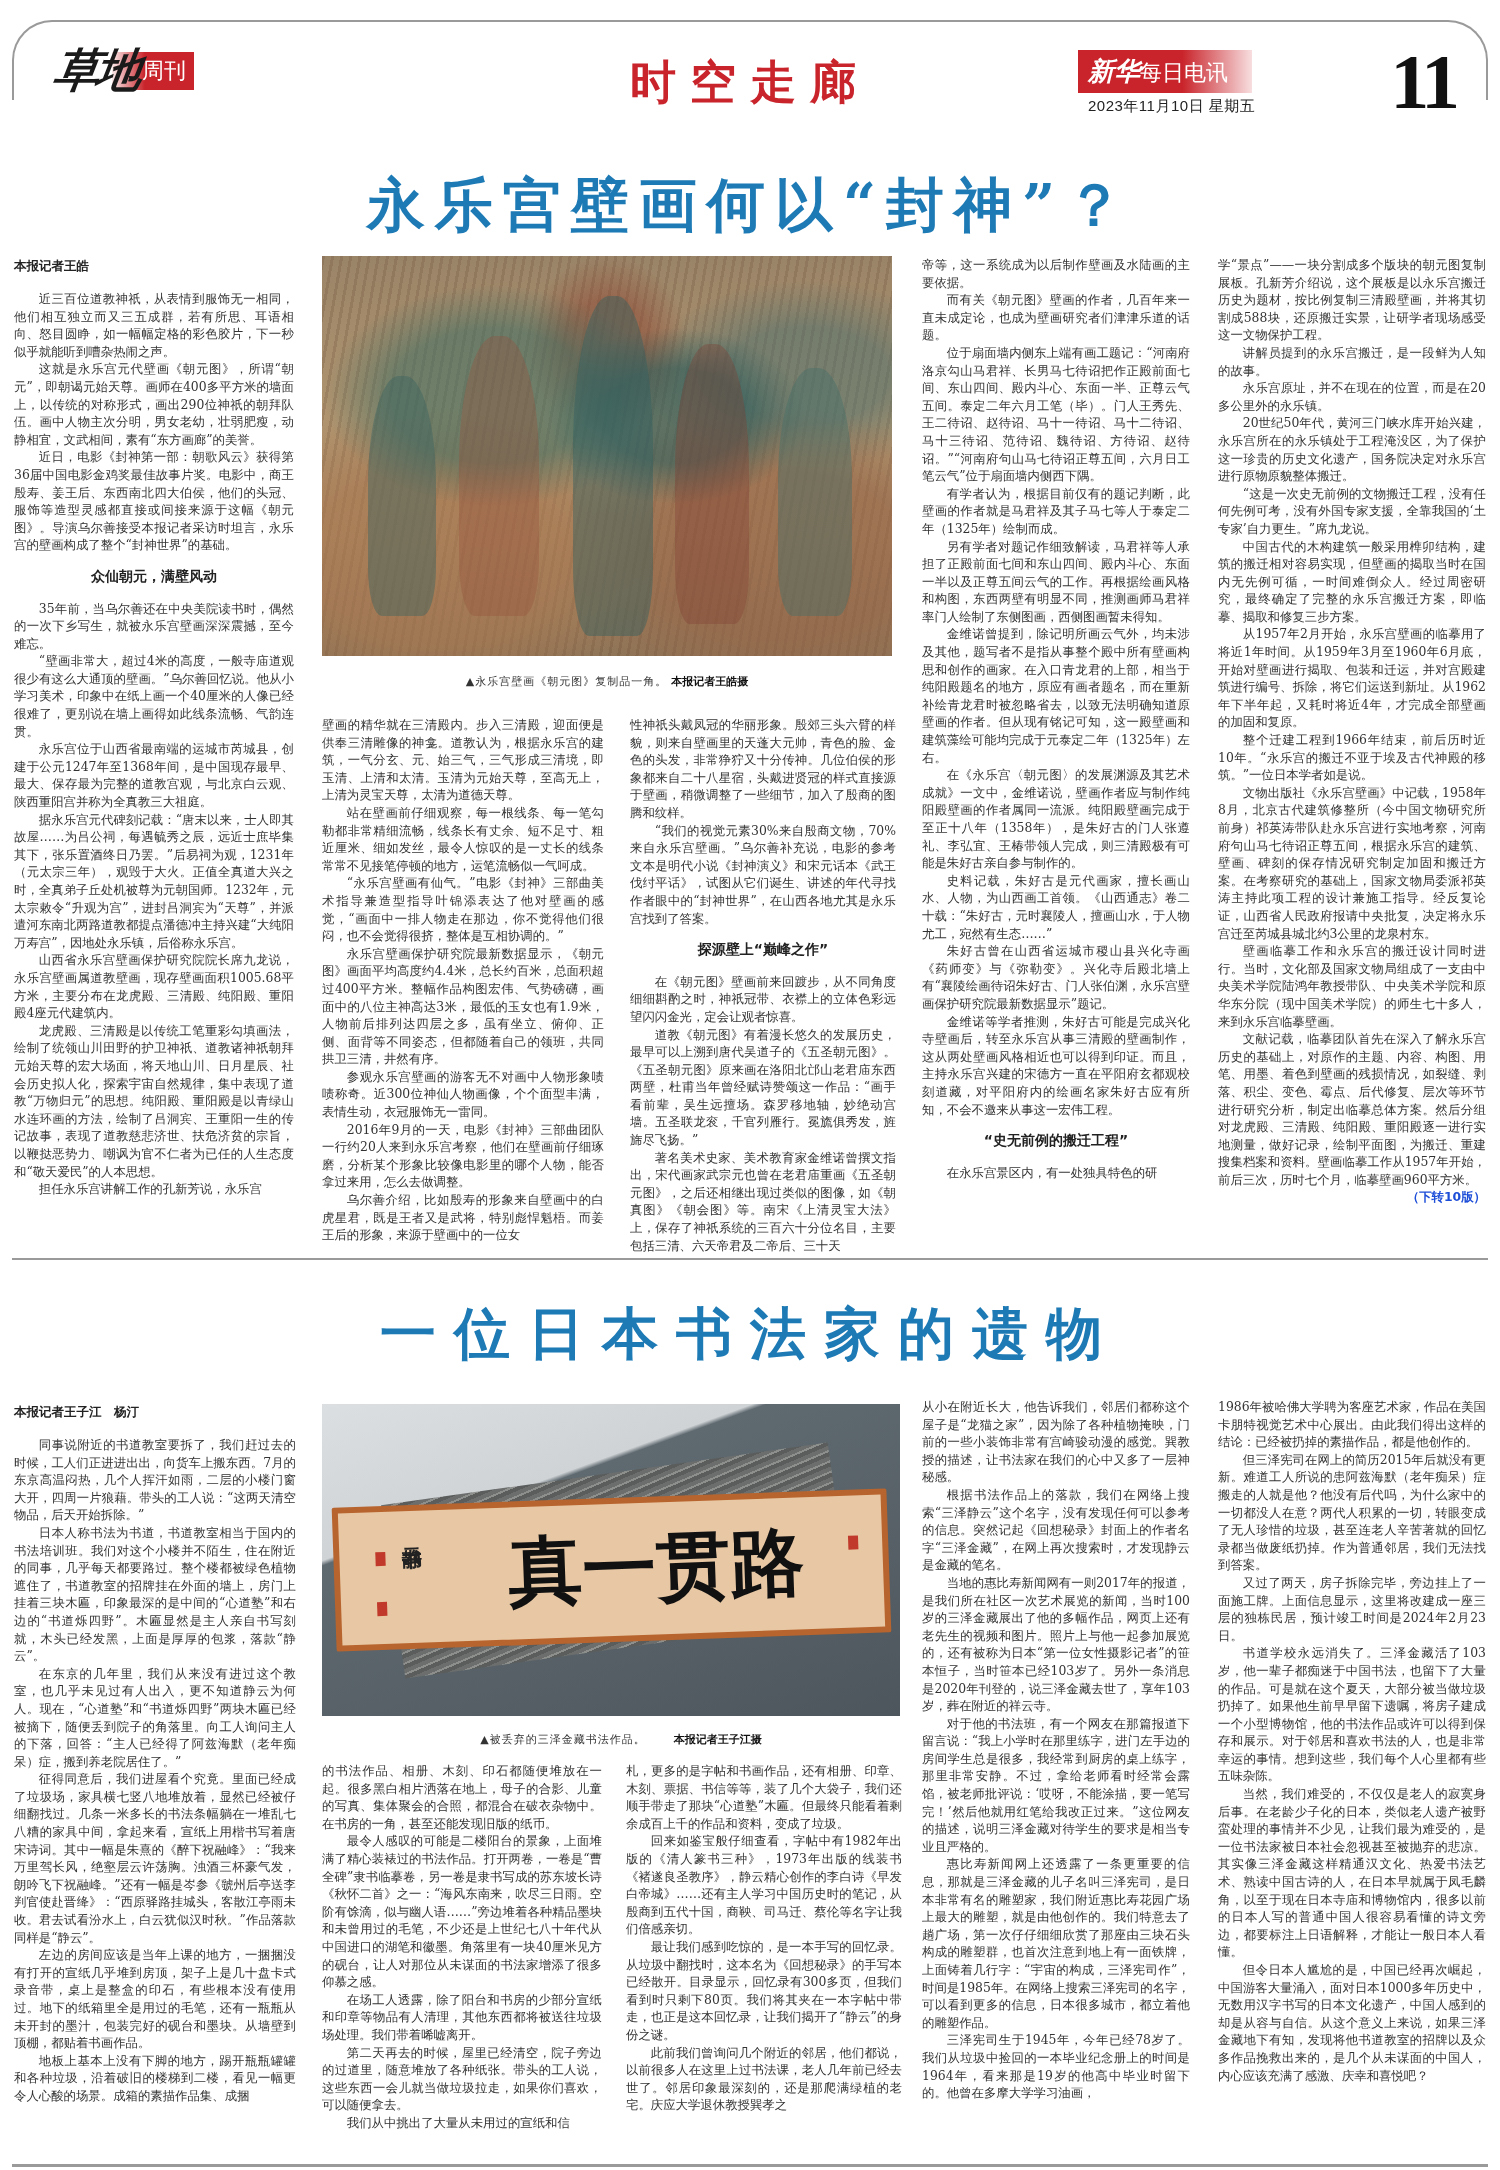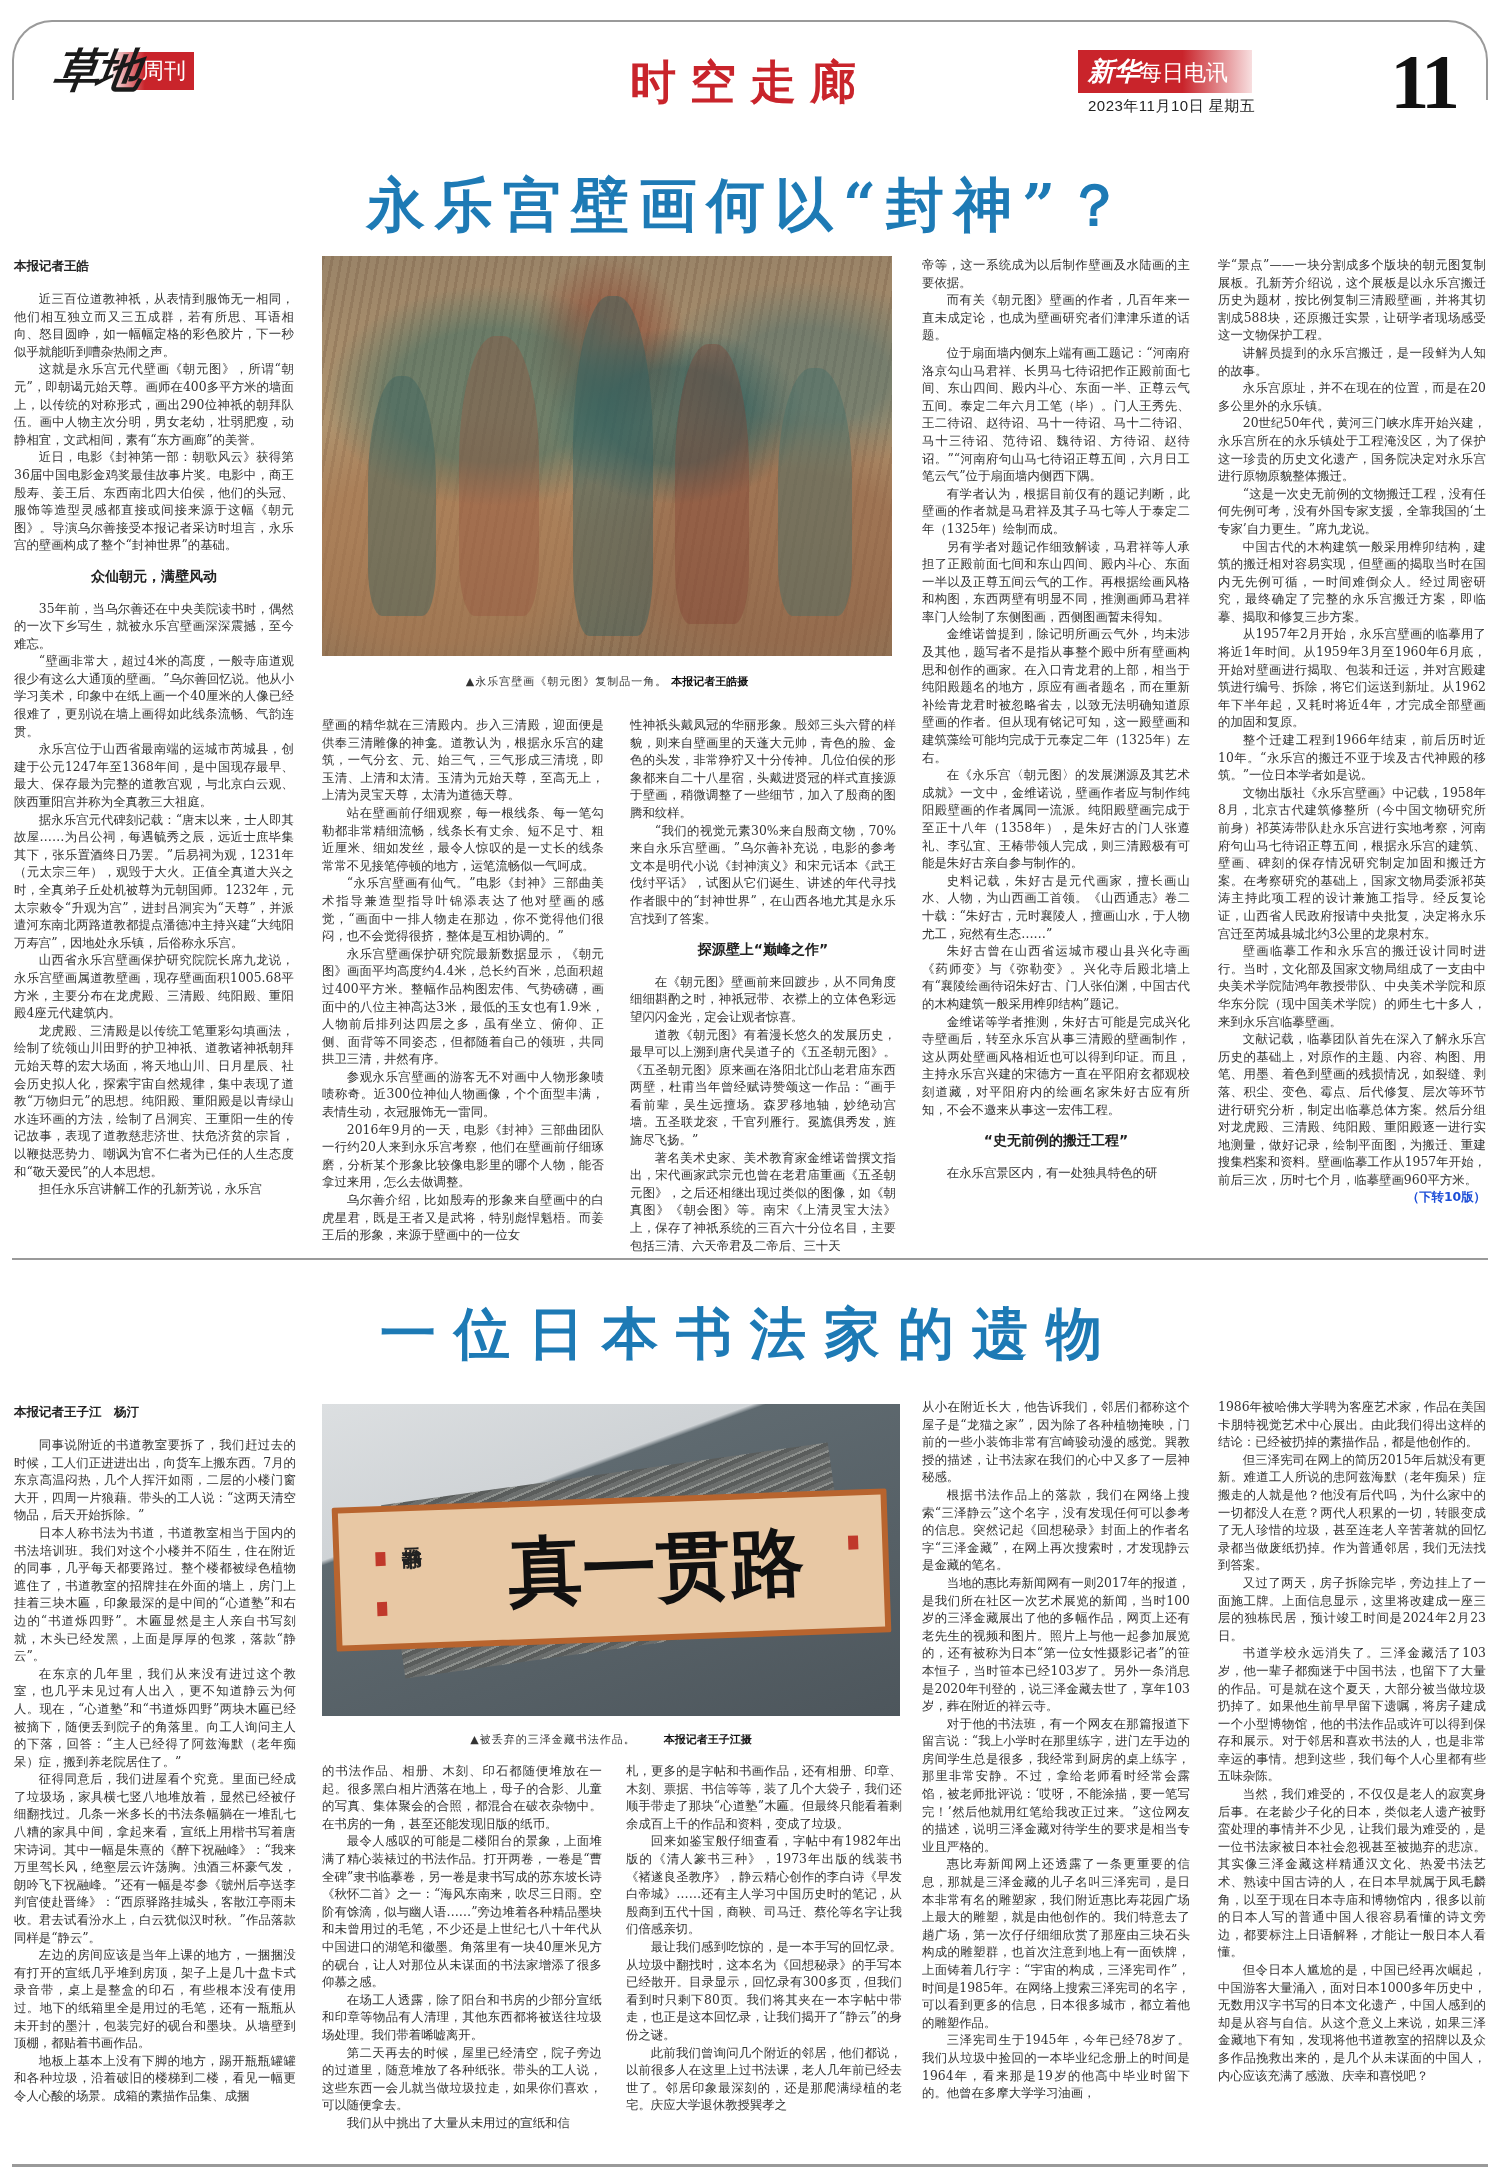--- a/index.html
+++ b/index.html
@@ -134,21 +134,21 @@
 
 <div class="col" style="left:922px; top:256px; width:268px;">
   <p class="nb">帝等，这一系统成为以后制作壁画及水陆画的主要依据。</p>
   <p>而有关《朝元图》壁画的作者，几百年来一直未成定论，也成为壁画研究者们津津乐道的话题。</p>
   <p>位于扇面墙内侧东上端有画工题记：“河南府洛京勾山马君祥、长男马七待诏把作正殿前面七间、东山四间、殿内斗心、东面一半、正尊云气五间。泰定二年六月工笔（毕）。门人王秀先、王二待诏、赵待诏、马十一待诏、马十二待诏、马十三待诏、范待诏、魏待诏、方待诏、赵待诏。”“河南府句山马七待诏正尊五间，六月日工笔云气”位于扇面墙内侧西下隅。</p>
   <p>有学者认为，根据目前仅有的题记判断，此壁画的作者就是马君祥及其子马七等人于泰定二年（1325年）绘制而成。</p>
   <p>另有学者对题记作细致解读，马君祥等人承担了正殿前面七间和东山四间、殿内斗心、东面一半以及正尊五间云气的工作。再根据绘画风格和构图，东西两壁有明显不同，推测画师马君祥率门人绘制了东侧图画，西侧图画暂未得知。</p>
   <p>金维诺曾提到，除记明所画云气外，均未涉及其他，题写者不是指从事整个殿中所有壁画构思和创作的画家。在入口青龙君的上部，相当于纯阳殿题名的地方，原应有画者题名，而在重新补绘青龙君时被忽略省去，以致无法明确知道原壁画的作者。但从现有铭记可知，这一殿壁画和建筑藻绘可能均完成于元泰定二年（1325年）左右。</p>
   <p>在《永乐宫〈朝元图〉的发展渊源及其艺术成就》一文中，金维诺说，壁画作者应与制作纯阳殿壁画的作者属同一流派。纯阳殿壁画完成于至正十八年（1358年），是朱好古的门人张遵礼、李弘宜、王椿带领人完成，则三清殿极有可能是朱好古亲自参与制作的。</p>
   <p>史料记载，朱好古是元代画家，擅长画山水、人物，为山西画工首领。《山西通志》卷二十载：“朱好古，元时襄陵人，擅画山水，于人物尤工，宛然有生态……”</p>
-  <p>朱好古曾在山西省运城市稷山县兴化寺画《药师变》与《弥勒变》。兴化寺后殿北墙上有“襄陵绘画待诏朱好古、门人张伯渊，中国古代的木构建筑一般采用榫卯结构”题记。</p>
+  <p>朱好古曾在山西省运城市稷山县兴化寺画《药师变》与《弥勒变》。兴化寺后殿北墙上有“襄陵绘画待诏朱好古、门人张伯渊，永乐宫壁画保护研究院最新数据显示”题记。</p>
   <p>金维诺等学者推测，朱好古可能是完成兴化寺壁画后，转至永乐宫从事三清殿的壁画制作，这从两处壁画风格相近也可以得到印证。而且，主持永乐宫兴建的宋德方一直在平阳府玄都观校刻道藏，对平阳府内的绘画名家朱好古应有所知，不会不邀来从事这一宏伟工程。</p>
   <p class="sub">“史无前例的搬迁工程”</p>
   <p>在永乐宫景区内，有一处独具特色的研</p>
 </div>
 
 <div class="col" style="left:1218px; top:256px; width:268px;">
   <p class="nb">学“景点”——一块分割成多个版块的朝元图复制展板。孔新芳介绍说，这个展板是以永乐宫搬迁历史为题材，按比例复制三清殿壁画，并将其切割成588块，还原搬迁实景，让研学者现场感受这一文物保护工程。</p>
   <p>讲解员提到的永乐宫搬迁，是一段鲜为人知的故事。</p>
   <p>永乐宫原址，并不在现在的位置，而是在20多公里外的永乐镇。</p>
   <p>20世纪50年代，黄河三门峡水库开始兴建，永乐宫所在的永乐镇处于工程淹没区，为了保护这一珍贵的历史文化遗产，国务院决定对永乐宫进行原物原貌整体搬迁。</p>
@@ -170,21 +170,21 @@
 <div class="photo plaque-photo" style="left:322px; top:1404px; width:578px; height:312px;">
   <div class="board"></div>
   <div class="plaque">
     <span class="sig">静云书</span>
     <span class="seal" style="left:36px; top:40px;"></span>
     <span class="seal" style="left:36px; top:90px;"></span>
     <span class="seal" style="right:24px; top:40px;"></span>
     <span class="callig">真一贯路</span>
   </div>
 </div>
-<div class="caption" style="left:322px; top:1732px; width:578px;">
+<div class="caption" style="left:332px; top:1732px; width:578px;">
   <span>▲被丢弃的三泽金藏书法作品。</span>　　<b>本报记者王子江摄</b>
 </div>
 
 <div class="col" style="left:14px; top:1436px; width:282px;">
   <p>同事说附近的书道教室要拆了，我们赶过去的时候，工人们正进进出出，向货车上搬东西。7月的东京高温闷热，几个人挥汗如雨，二层的小楼门窗大开，四周一片狼藉。带头的工人说：“这两天清空物品，后天开始拆除。”</p>
   <p>日本人称书法为书道，书道教室相当于国内的书法培训班。我们对这个小楼并不陌生，住在附近的同事，几乎每天都要路过。整个楼都被绿色植物遮住了，书道教室的招牌挂在外面的墙上，房门上挂着三块木匾，印象最深的是中间的“心道塾”和右边的“书道烁四野”。木匾显然是主人亲自书写刻就，木头已经发黑，上面是厚厚的包浆，落款“静云”。</p>
   <p>在东京的几年里，我们从来没有进过这个教室，也几乎未见过有人出入，更不知道静云为何人。现在，“心道塾”和“书道烁四野”两块木匾已经被摘下，随便丢到院子的角落里。向工人询问主人的下落，回答：“主人已经得了阿兹海默（老年痴呆）症，搬到养老院居住了。”</p>
   <p>征得同意后，我们进屋看个究竟。里面已经成了垃圾场，家具横七竖八地堆放着，显然已经被仔细翻找过。几条一米多长的书法条幅躺在一堆乱七八糟的家具中间，拿起来看，宣纸上用楷书写着唐宋诗词。其中一幅是朱熹的《醉下祝融峰》：“我来万里驾长风，绝壑层云许荡胸。浊酒三杯豪气发，朗吟飞下祝融峰。”还有一幅是岑参《虢州后亭送李判官使赴晋绛》：“西原驿路挂城头，客散江亭雨未收。君去试看汾水上，白云犹似汉时秋。”作品落款同样是“静云”。</p>
   <p>左边的房间应该是当年上课的地方，一捆捆没有打开的宣纸几乎堆到房顶，架子上是几十盘卡式录音带，桌上是整盒的印石，有些根本没有使用过。地下的纸箱里全是用过的毛笔，还有一瓶瓶从未开封的墨汁，包装完好的砚台和墨块。从墙壁到顶棚，都贴着书画作品。</p>
   <p>地板上基本上没有下脚的地方，踢开瓶瓶罐罐和各种垃圾，沿着破旧的楼梯到二楼，看见一幅更令人心酸的场景。成箱的素描作品集、成捆</p>

